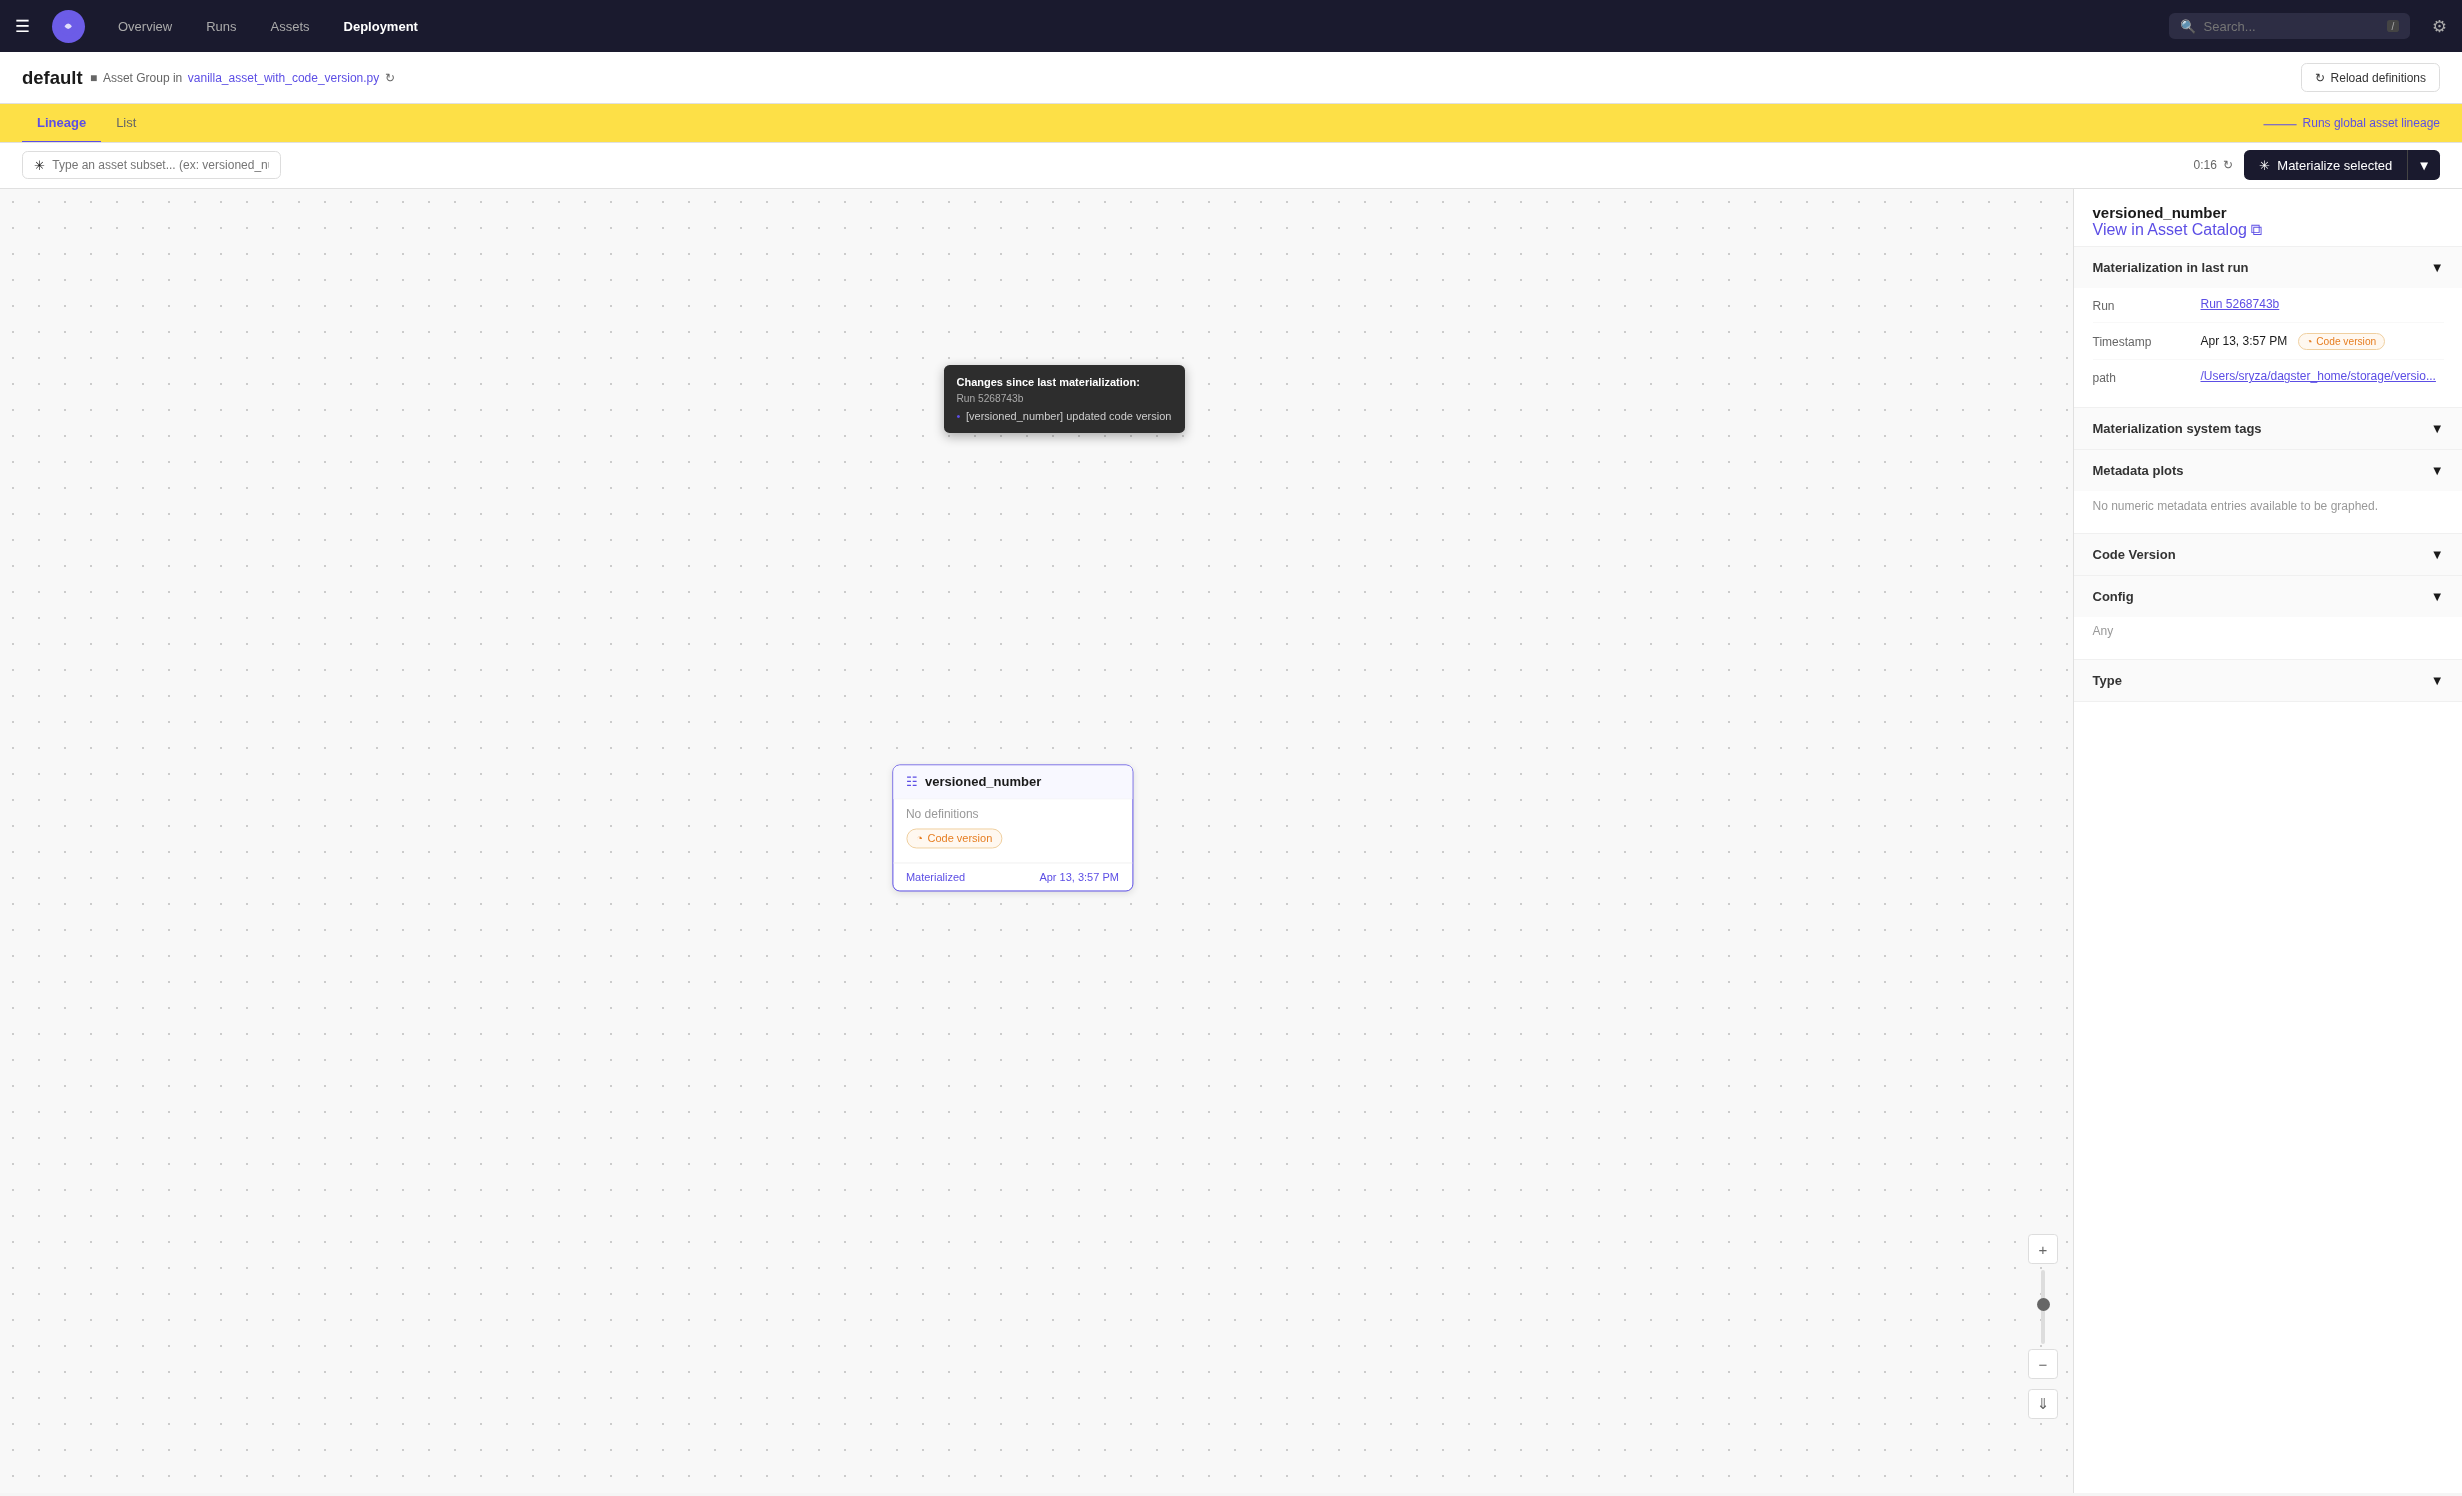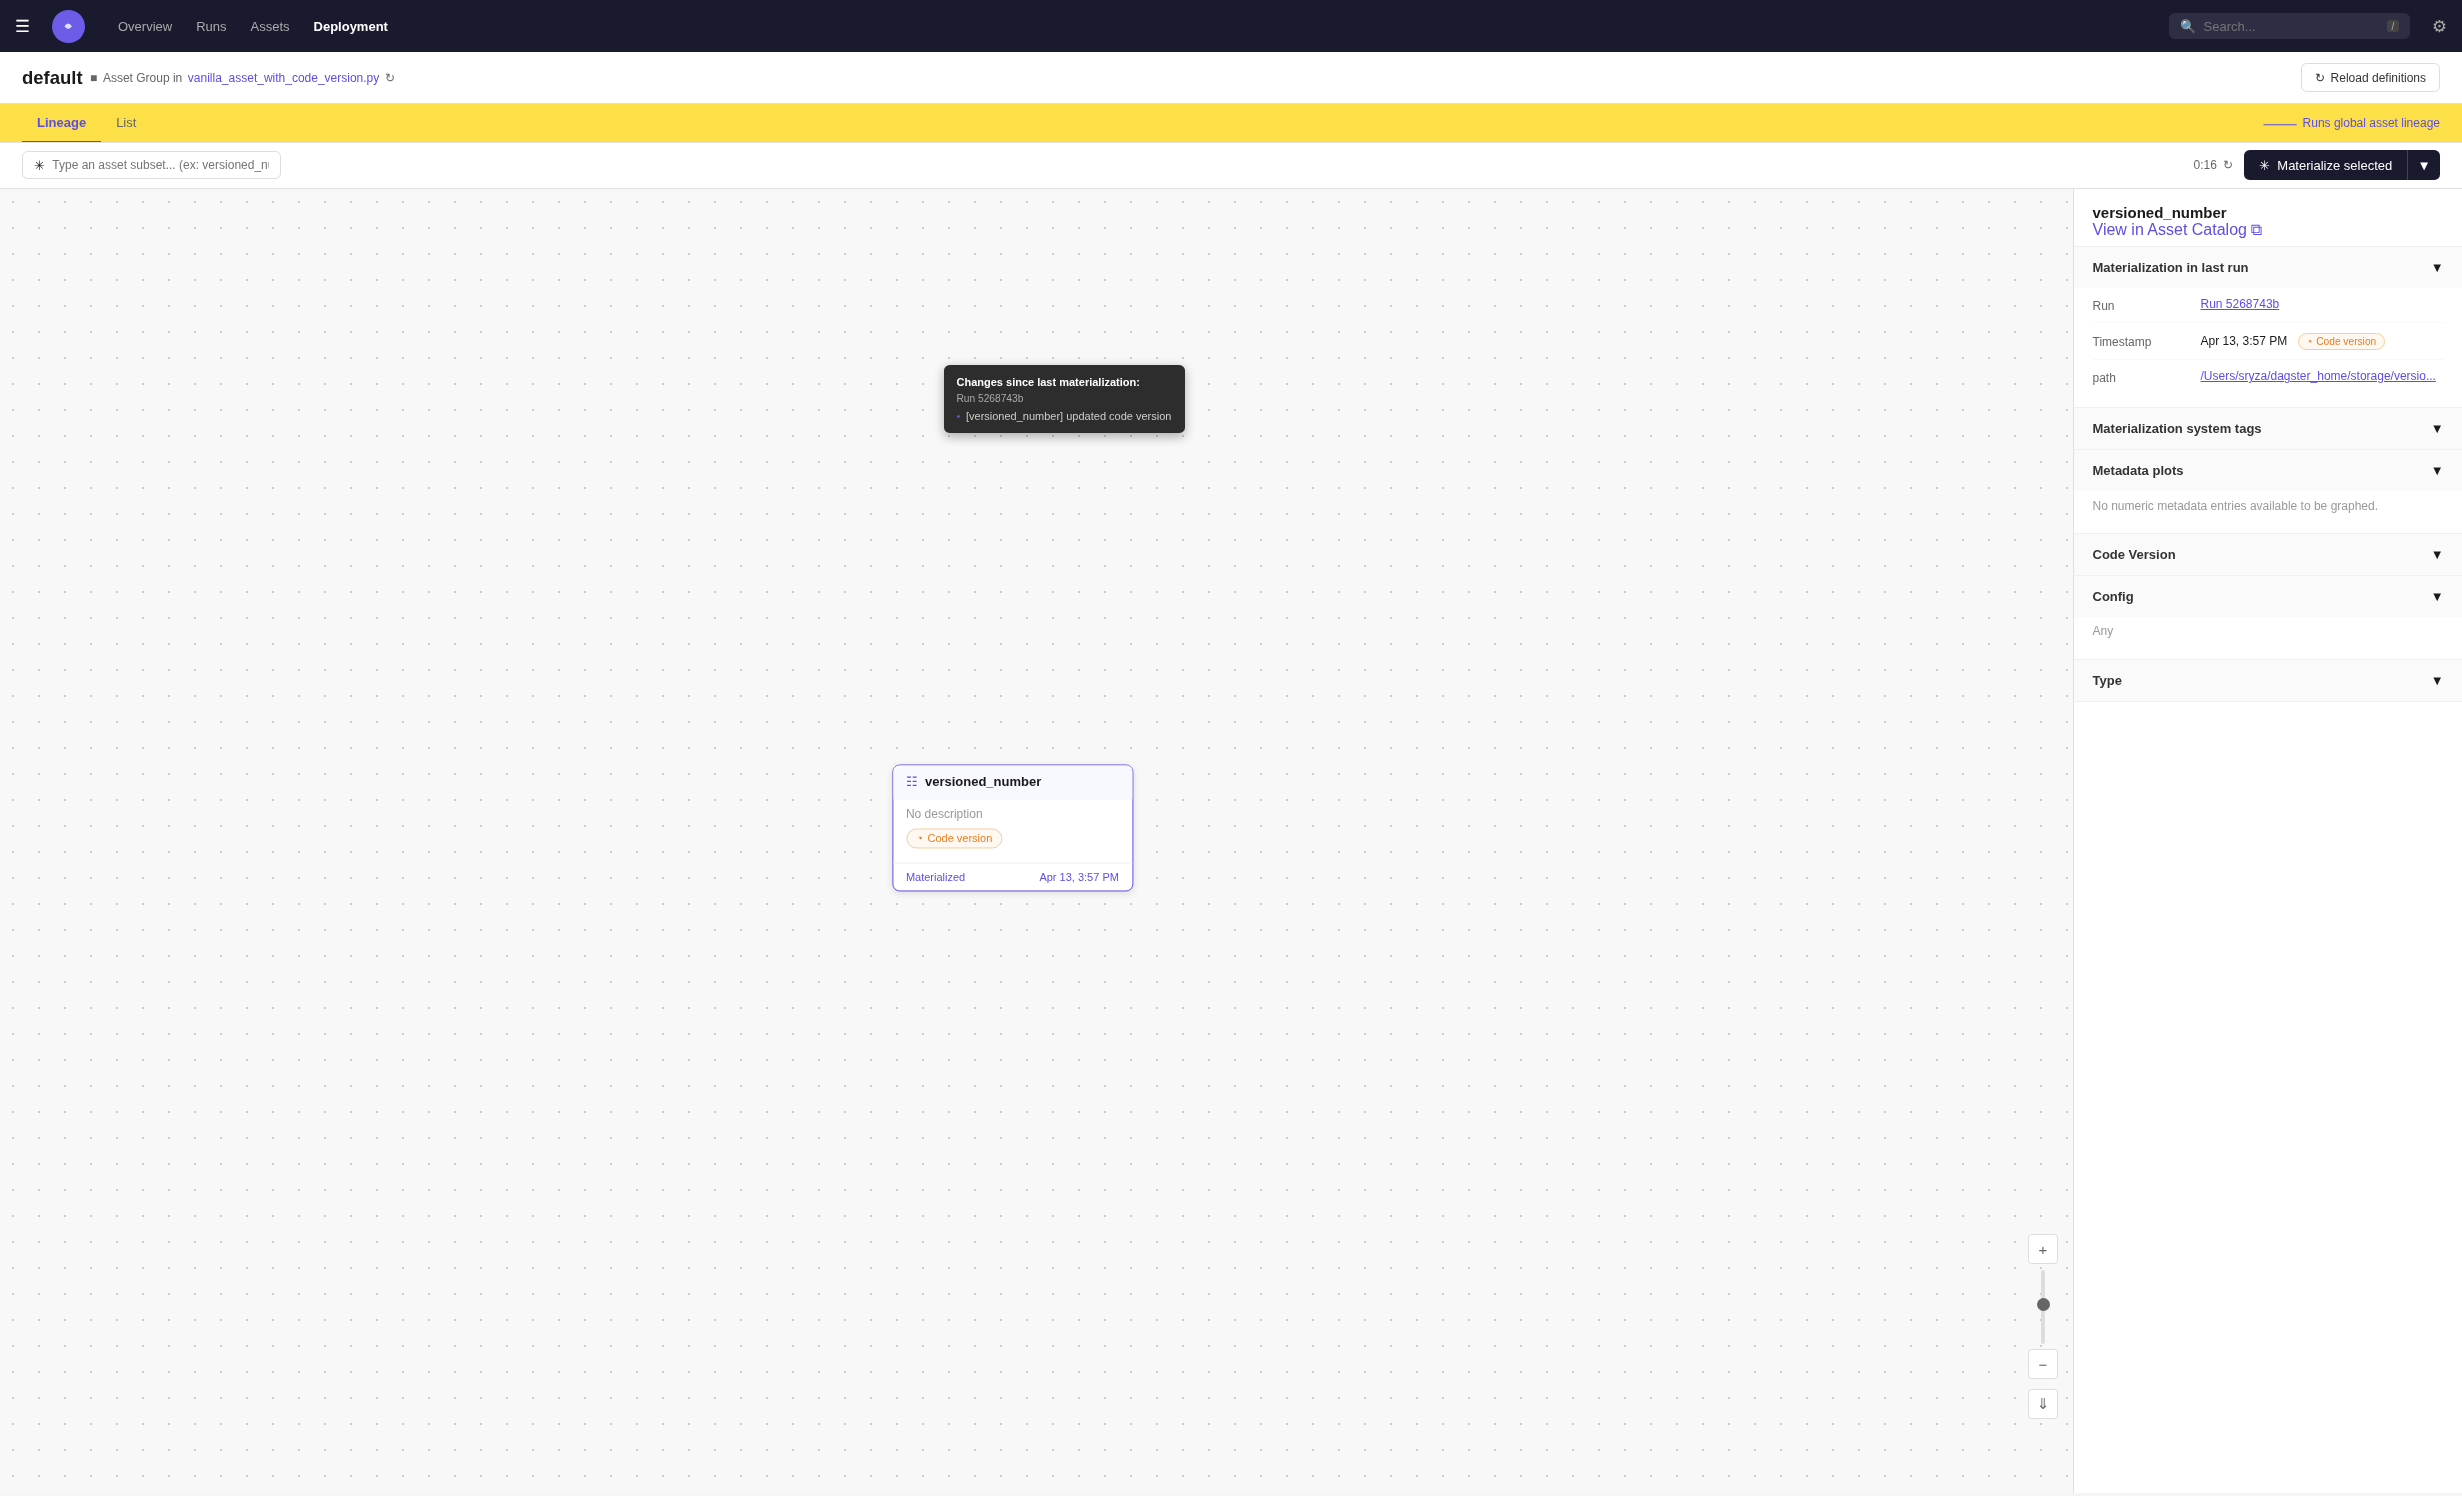--- a/index.html
+++ b/index.html
@@ -9,21 +9,21 @@
     .top-nav {
       background: #1a1a2e;
       display: flex;
       align-items: center;
       padding: 0 15px;
       height: 52px;
       gap: 22px;
     }
     .nav-hamburger { color: #fff; font-size: 16.7px; cursor: pointer; }
     .nav-logo { width: 33px; height: 33px; border-radius: 50%; background: #6c5ce7; display: flex; align-items: center; justify-content: center; color: white; font-weight: bold; font-size: 15px; }
-    .nav-links { display: flex; gap: 2px; flex: 1; }
+    .nav-links { display: flex; gap: 12px; flex: 1; }
     .nav-link { color: #aaa; padding: 7.4px 11px; border-radius: 3.7px; cursor: pointer; font-size: 13px; text-decoration: none; }
     .nav-link.active { color: #fff; font-weight: 600; }
     .nav-search {
       display: flex; align-items: center;
       background: #2d2d44; border-radius: 5.6px;
       padding: 5.6px 11px; gap: 7.4px; color: #aaa;
       min-width: 185px;
     }
     .nav-search input { background: transparent; border: none; color: #fff; outline: none; font-size: 13px; flex: 1; }
     .nav-search .kbd { background: #444; border-radius: 2.8px; padding: 0.9px 4.6px; font-size: 10.2px; color: #aaa; }
@@ -320,21 +320,21 @@
 <div class="main-content">
 
   <div class="canvas-area">
 
     <div class="asset-node">
       <div class="asset-node-header">
         <span style="color:#5c4ee5;">☷</span>
         <span class="asset-node-title">versioned_number</span>
       </div>
       <div class="asset-node-body">
-        <div class="no-description">No description</div>
+        <div class="no-description">No definitions</div>
         <div class="code-version-badge">
           <span>◔</span>
           <span>Code version</span>
         </div>
       </div>
       <div class="asset-node-footer">
         <span class="materialized-label">Materialized</span>
         <span class="materialized-date">Apr 13, 3:57 PM</span>
       </div>
     </div>

